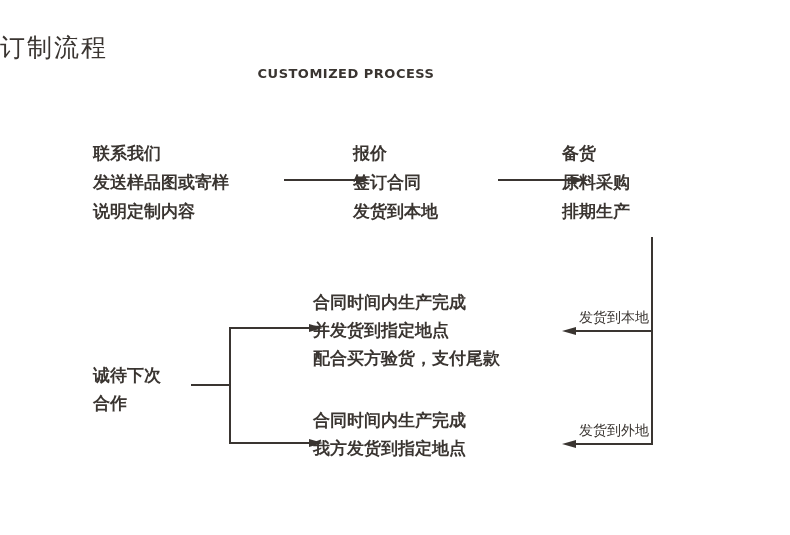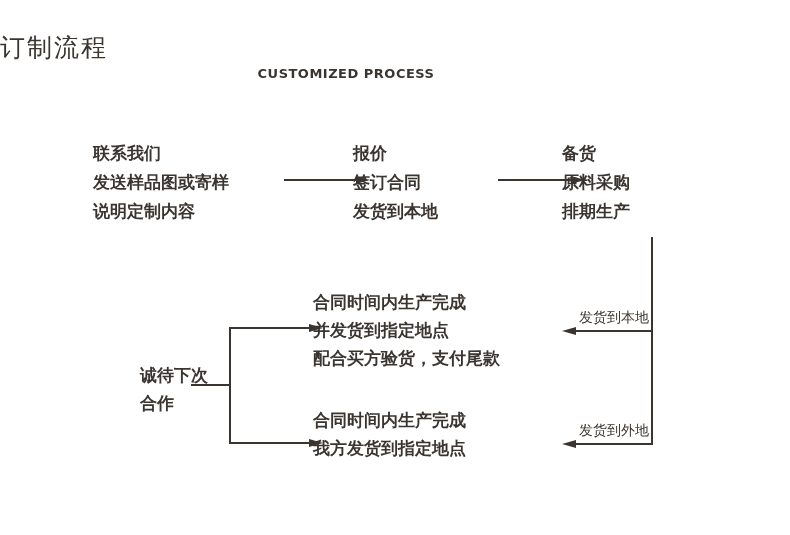--- a/index.html
+++ b/index.html
@@ -32,21 +32,21 @@
   .tblock { position: absolute; font-size: 17px; font-weight: 700; }
   .step   { top: 139px; width: 180px; line-height: 29px; }
   .step1  { left: 93px; }
   .step2  { left: 353px; }
   .step3  { left: 562px; }
 
   .branch-block { left: 313px; width: 260px; line-height: 28px; }
   .branchA { top: 288px; }
   .branchB { top: 406px; }
 
-  .loopback { left: 93px; top: 361px; width: 100px; line-height: 28px; margin-left: 47px; }
+  .loopback { left: 93px; top: 361px; width: 100px; line-height: 28px; }
 
   
   .hline { position: absolute; height: 2px; background: var(--ink); }
   .vline { position: absolute; width: 2px; background: var(--ink); }
   .head-right {
     position: absolute; width: 0; height: 0;
     border-top: 4.5px solid transparent;
     border-bottom: 4.5px solid transparent;
     border-left: 14px solid var(--ink);
   }

